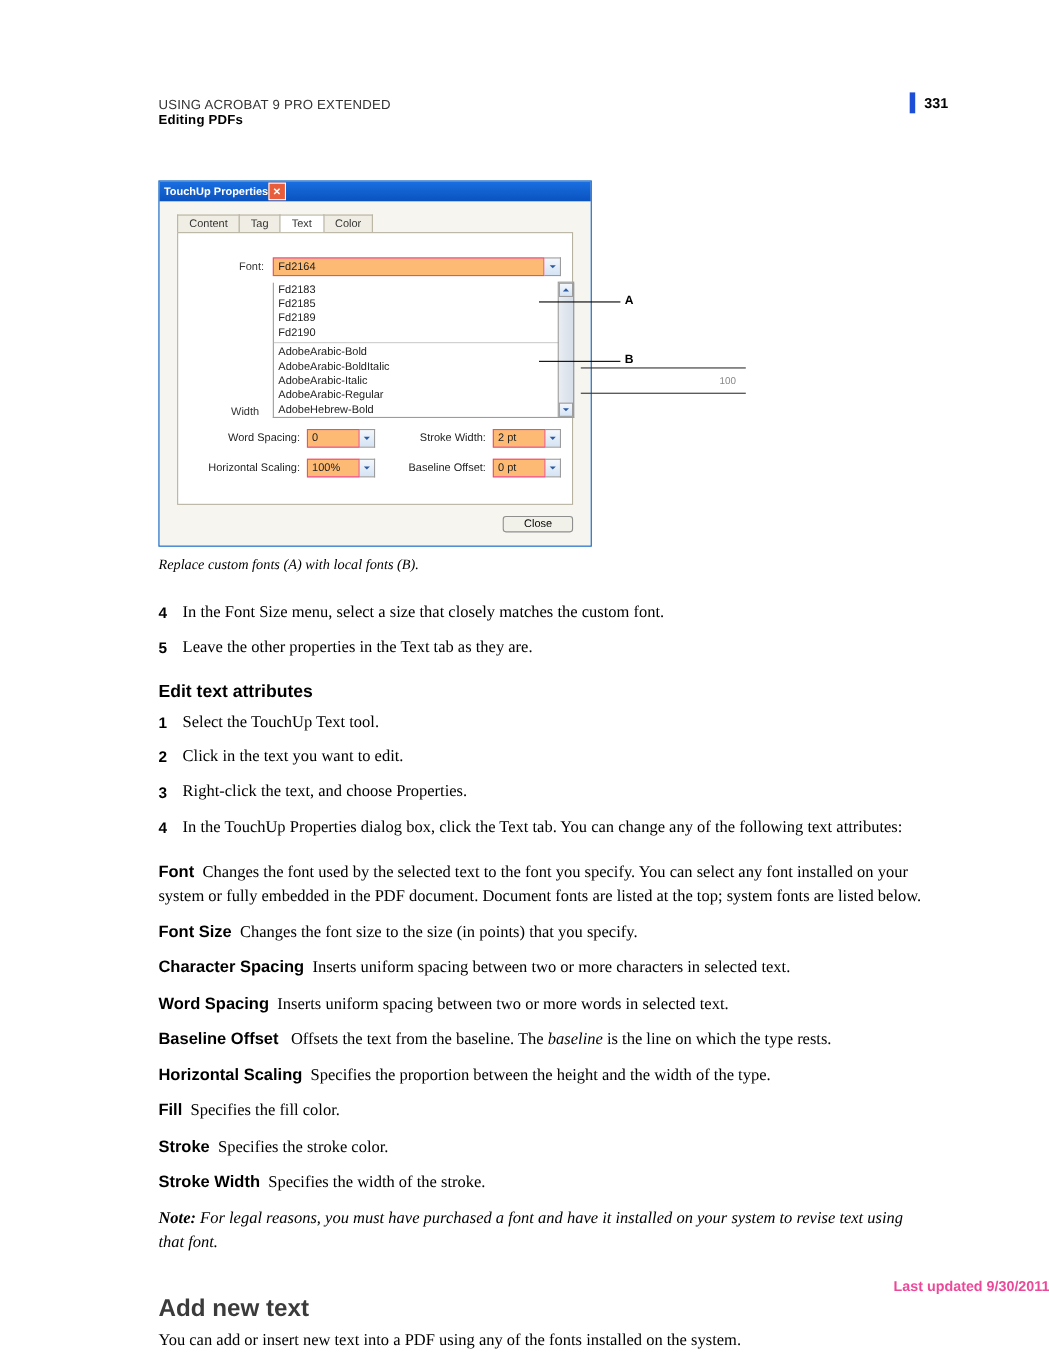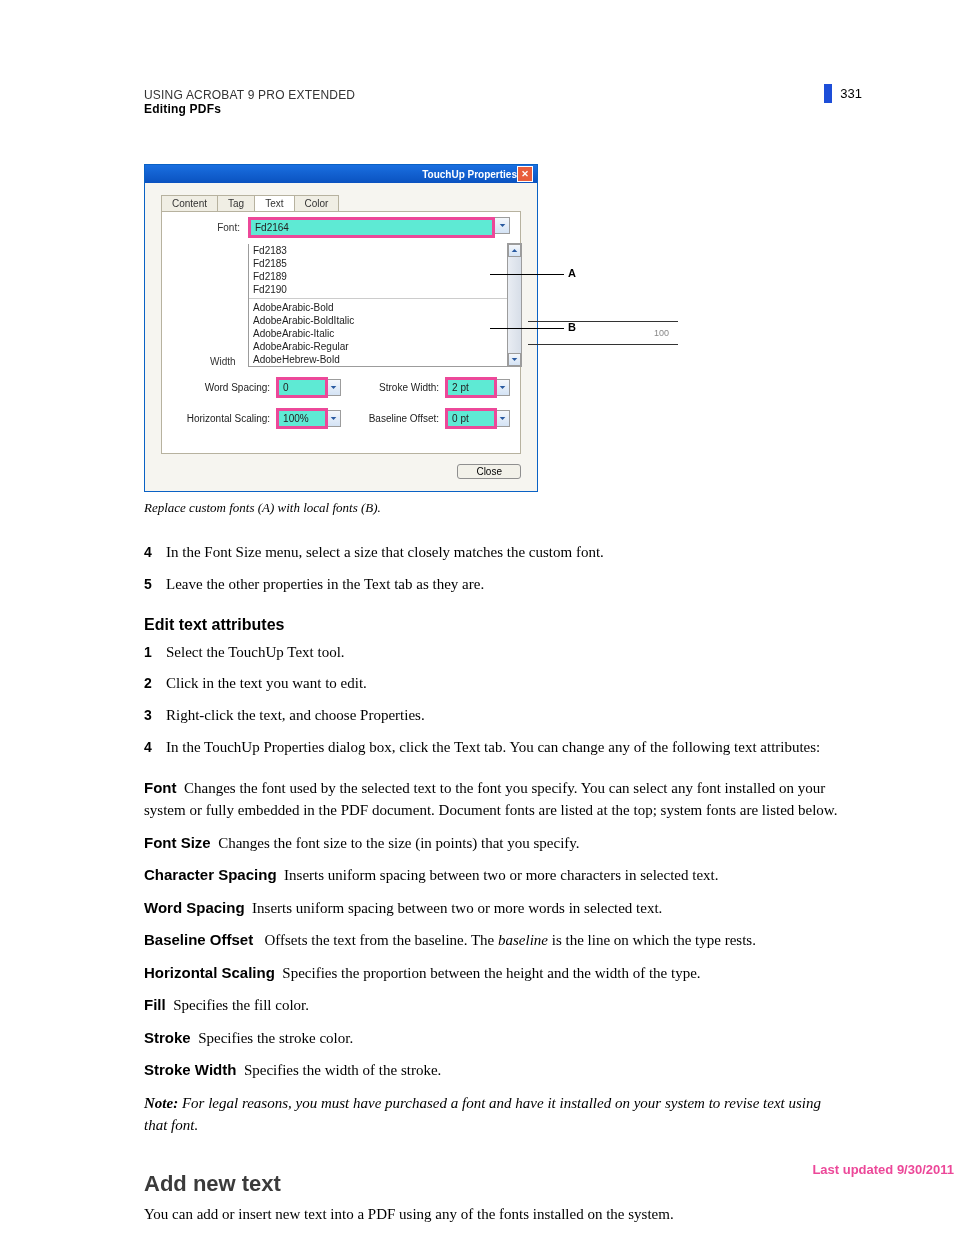--- a/index.html
+++ b/index.html
@@ -15,23 +15,23 @@
     width: 954px;
     height: 1235px;
     box-sizing: border-box;
     padding: 88px 108px 60px 144px;
   }
   .page-number-box {
     position: absolute;
     top: 84px;
     right: 92px;
     padding: 2px 0 2px 8px;
-    border-left: 8px solid #1d4ed8;
-    font-family: "Myriad Pro", Arial, Helvetica, sans-serif;
-    font-weight: normal;
+    border-left: 5px solid #1d4ed8;
+    font-family: "Myriad Pro", Arial, Helvetica, sans-serif;
+    font-weight: bold;
     font-size: 13px;
   }
   .header-small {
     font-family: "Myriad Pro", Arial, Helvetica, sans-serif;
     font-size: 12px;
     letter-spacing: 0.2px;
     color: #333;
     margin: 0;
   }
   .header-small.bold { font-weight: bold; color: #000; }
@@ -51,21 +51,21 @@
     color: #222;
   }
   .titlebar {
     height: 16px;
     background: linear-gradient(#1a6fe0, #0a52c0);
     color: #fff;
     font-weight: bold;
     padding: 1px 4px;
     display: flex;
     align-items: center;
-    justify-content: flex-end;
+    justify-content: flex-start;
   }
   .titlebar .close-btn {
     width: 14px;
     height: 14px;
     background: #e85d3c;
     border: 1px solid #fff;
     display: flex;
     align-items: center;
     justify-content: center;
     font-size: 9px;
@@ -88,32 +88,32 @@
   .tab.active {
     background: #fff;
     font-weight: normal;
     position: relative;
     z-index: 2;
   }
   .panel {
     margin: 0 16px 10px 16px;
     background: #fff;
     border: 1px solid #b7b29f;
-    padding: 5px 10px 24px 10px;
+    padding: 22px 10px 24px 10px;
     position: relative;
   }
   .row { display: flex; align-items: center; margin-bottom: 6px; }
   .lbl-col { width: 68px; text-align: right; padding-right: 8px; color: #333; }
   .font-select {
     flex: 1;
     display: flex;
   }
   .text-field {
-    border: 3px solid #ec4899;
-    background: #5eead4;
+    border: 1px solid #ec4899;
+    background: #fdba74;
     height: 15px;
     padding: 0 4px;
     font-size: 10px;
     display: flex;
     align-items: center;
   }
   .dd-btn {
     width: 14px;
     height: 15px;
     border: 1px solid #9c9c9c;

